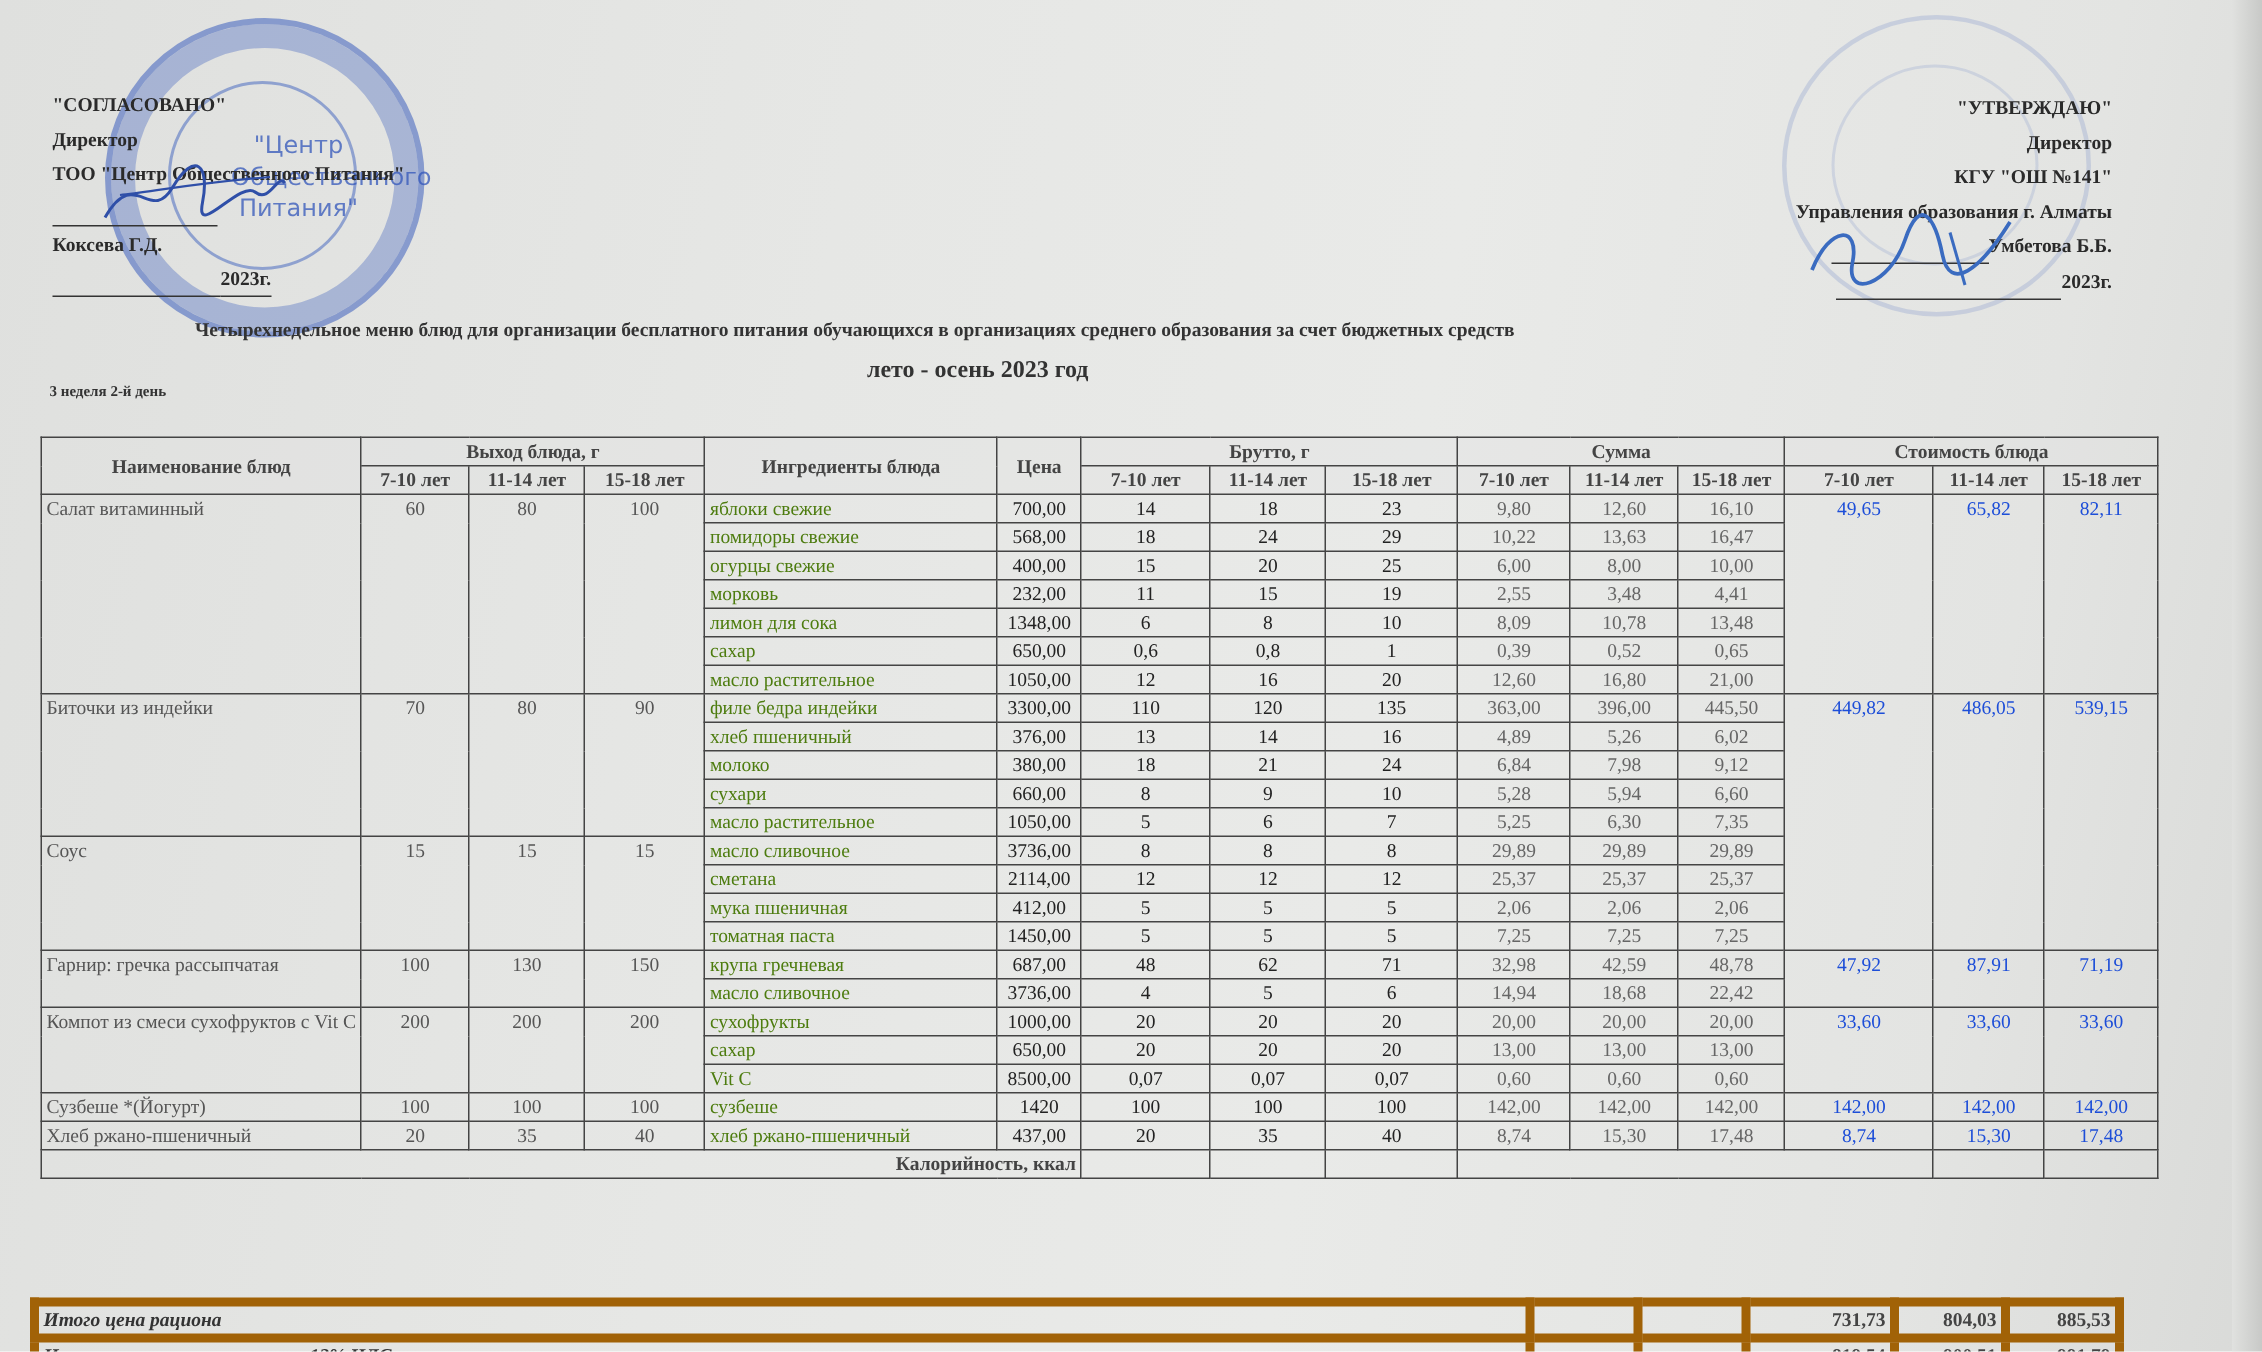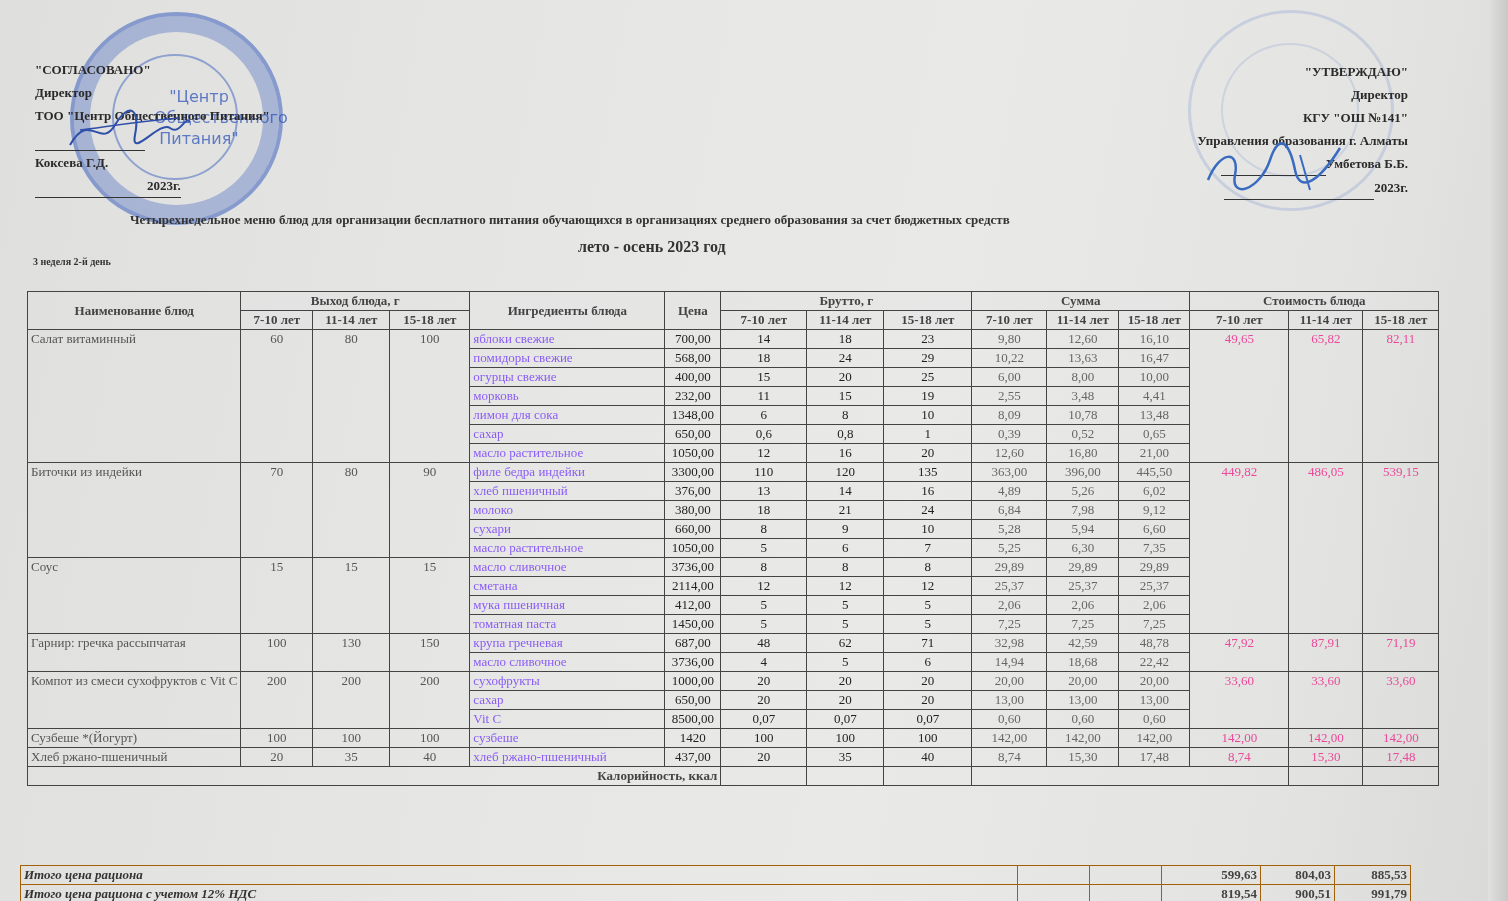--- a/index.html
+++ b/index.html
@@ -26,26 +26,26 @@
   .weekday { position:absolute; left:33px; top:256px; font-size:10px; font-weight:bold; color:#333; }
 
   table.menu { position:absolute; left:27px; top:291px; border-collapse:collapse; font-size:13px; table-layout:fixed;padding-left:44px; }
   table.menu td, table.menu th { border:1px solid #444; padding:0 3px; height:18px; line-height:18px; white-space:nowrap; overflow:hidden; }
   table.menu th { font-weight:bold; text-align:center; color:#444; background:rgba(225,226,224,0.3); }
   th.big { height:55px; }
   td.num { text-align:center; }
   td.price { text-align:center; }
   td.dish { vertical-align:top; color:#555; white-space:normal; line-height:18px; }
   td.out { vertical-align:top; text-align:center; color:#555; }
-  td.cost { vertical-align:top; text-align:center; color:#ec4899; }
+  td.cost { vertical-align:top; text-align:center; color:#1d4ed8; }
   td.faint { color:#666; }
-  td.ing { color:#8b5cf6; }
+  td.ing { color:#4d7c0f; }
   .cal td { font-weight:bold; color:#444;text-align:right; }
   table.totals { position:absolute; left:20px; top:865px; border-collapse:collapse; font-size:13px; table-layout:fixed; }
-  table.totals td { border:1px solid #a16207; height:18px; line-height:18px; padding:0 3px; font-style:italic; font-weight:bold; color:#333; white-space:nowrap; }
+  table.totals td { border:6px solid #a16207; height:18px; line-height:18px; padding:0 3px; font-style:italic; font-weight:bold; color:#333; white-space:nowrap; }
   table.totals td.v { text-align:right; font-style:normal; font-weight:bold; color:#444; }
 </style>
 </head>
 <body>
 
 <div class="edge"></div>
 
 <div class="stamp stamp-left">
   <div class="inner"></div>
   <div class="txt">"Центр Общественного Питания"</div>
@@ -426,21 +426,21 @@
       <col style="width:72px">
       <col style="width:99px">
       <col style="width:74px">
       <col style="width:76px">
   </colgroup>
   <tbody>
       <tr>
     <td>Итого цена рациона</td>
     <td></td>
     <td></td>
-    <td class="v">599,63</td>
+    <td class="v">731,73</td>
     <td class="v">804,03</td>
     <td class="v">885,53</td>
   </tr>
   <tr>
     <td>Итого цена рациона с учетом 12% НДС</td>
     <td></td>
     <td></td>
     <td class="v">819,54</td>
     <td class="v">900,51</td>
     <td class="v">991,79</td>

